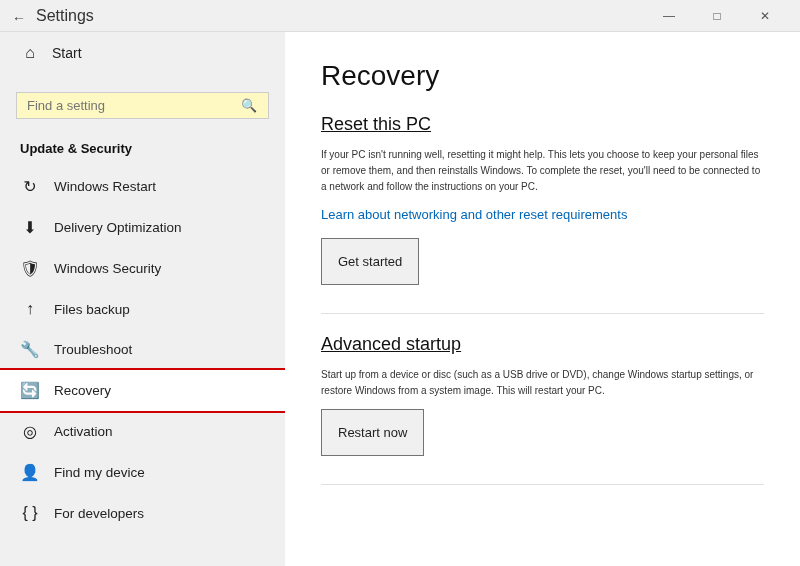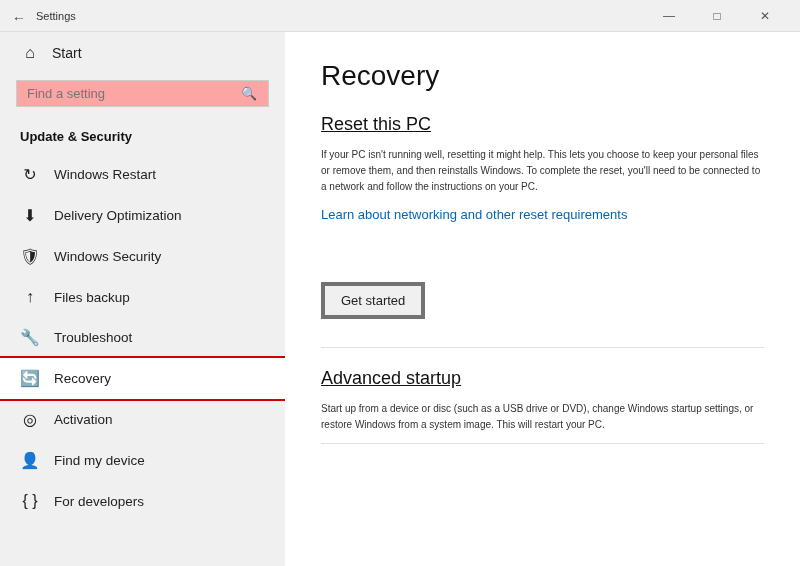--- a/index.html
+++ b/index.html
@@ -23,21 +23,21 @@
       border-bottom: 1px solid #ddd;
       flex-shrink: 0;
     }
     .titlebar-back {
       font-size: 14px;
       color: #444;
       cursor: pointer;
       margin-right: 10px;
     }
     .titlebar-title {
-      font-size: 11px;
+      font-size: 16px;
       color: #333;
       flex: 1;
     }
     .titlebar-controls {
       display: flex;
       gap: 2px;
     }
     .titlebar-btn {
       width: 46px;
       height: 32px;
@@ -72,24 +72,24 @@
       display: flex;
       align-items: center;
       padding: 12px 20px;
       gap: 12px;
       cursor: pointer;
       font-size: 14px;
       color: #222;
     }
 
     .sidebar-search {
-      margin: 6px 16px 14px 16px;
+      margin: 18px 16px 14px 16px;
       display: flex;
       align-items: flex-start;
-      background: #fca5a5;
+      background: #fef9c3;
       border: 1px solid #ccc;
       padding: 5px 10px;
       gap: 8px;
     }
     .sidebar-search input {
       border: none;
       outline: none;
       font-size: 13px;
       flex: 1;
       background: transparent;
@@ -159,28 +159,27 @@
       font-size: 13px;
       color: #0067b8;
       cursor: pointer;
       text-decoration: none;
       margin-bottom: 16px;
       display: inline-block;
     }
 
     .btn {
       display: inline-block;
-      padding: 7px 16px;
-      border: 4px solid #737373;
+      padding: 15px 16px;
+      border: 1px solid #737373;
       background: #f0f0f0;
       font-size: 13px;
       cursor: pointer;
       color: #222;
       margin-bottom: 24px;
-      margin-top: 44px;
     }
 
     .divider {
       height: 1px;
       background: #e0e0e0;
       margin: 4px 0 20px 0;
     }
   </style>
 </head>
 <body>
@@ -267,20 +266,21 @@
     <p class="section-desc">If your PC isn't running well, resetting it might help. This lets you choose to keep your personal files or remove them, and then reinstalls Windows. To complete the reset, you'll need to be connected to a network and follow the instructions on your PC.</p>
     <a class="link-text">Learn about networking and other reset requirements</a>
     <br>
     <button class="btn">Get started</button>
 
     <div class="divider"></div>
 
     
     <h2 class="section-title">Advanced startup</h2>
     <p class="section-desc">Start up from a device or disc (such as a USB drive or DVD), change Windows startup settings, or restore Windows from a system image. This will restart your PC.</p>
+    <button class="btn">Restart now</button>
 
     <div class="divider"></div>
 
     
     
 
   </div>
 </div>
 
 </body></html>

